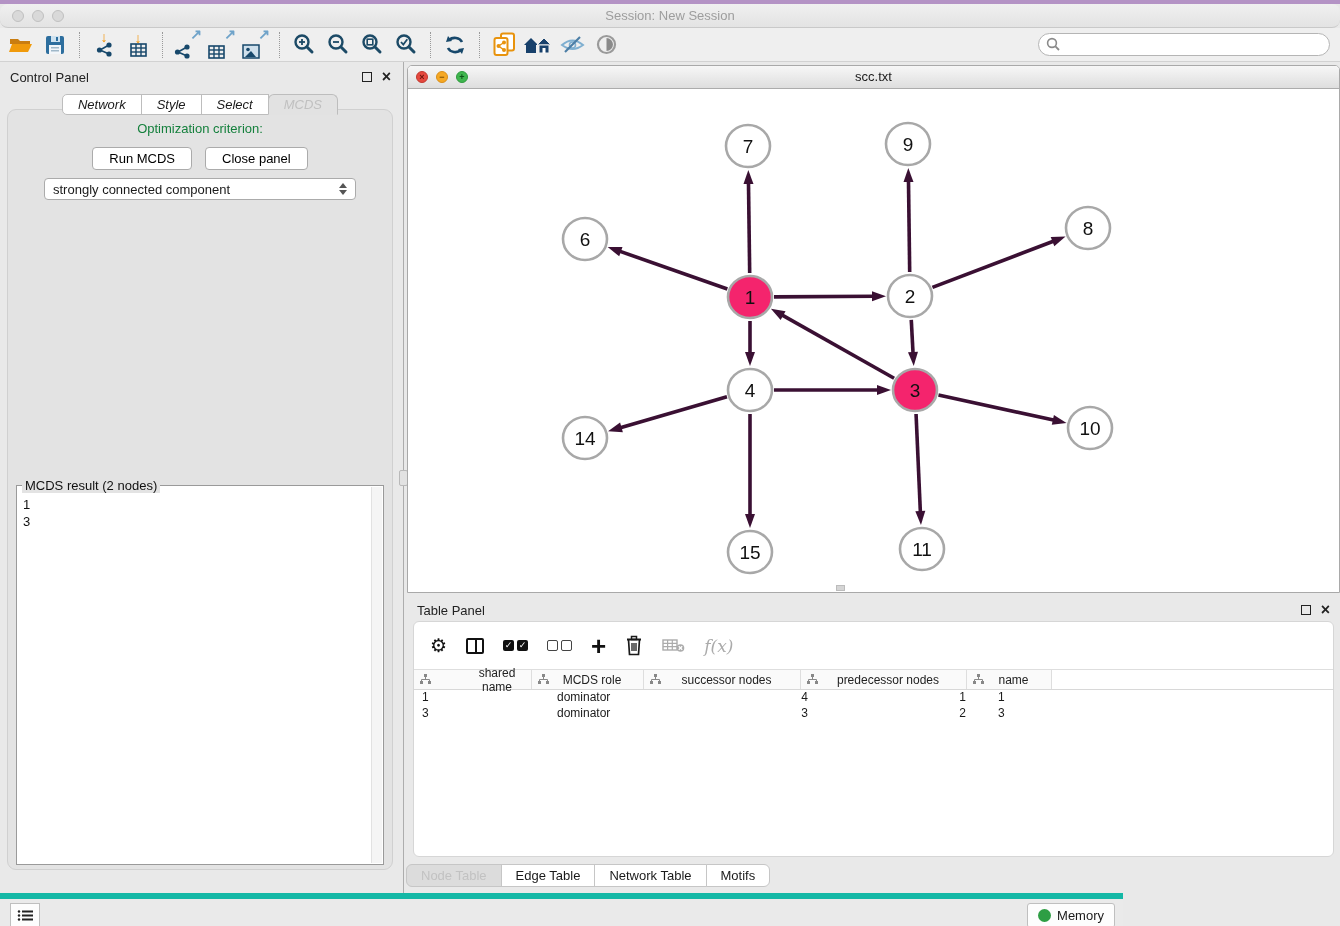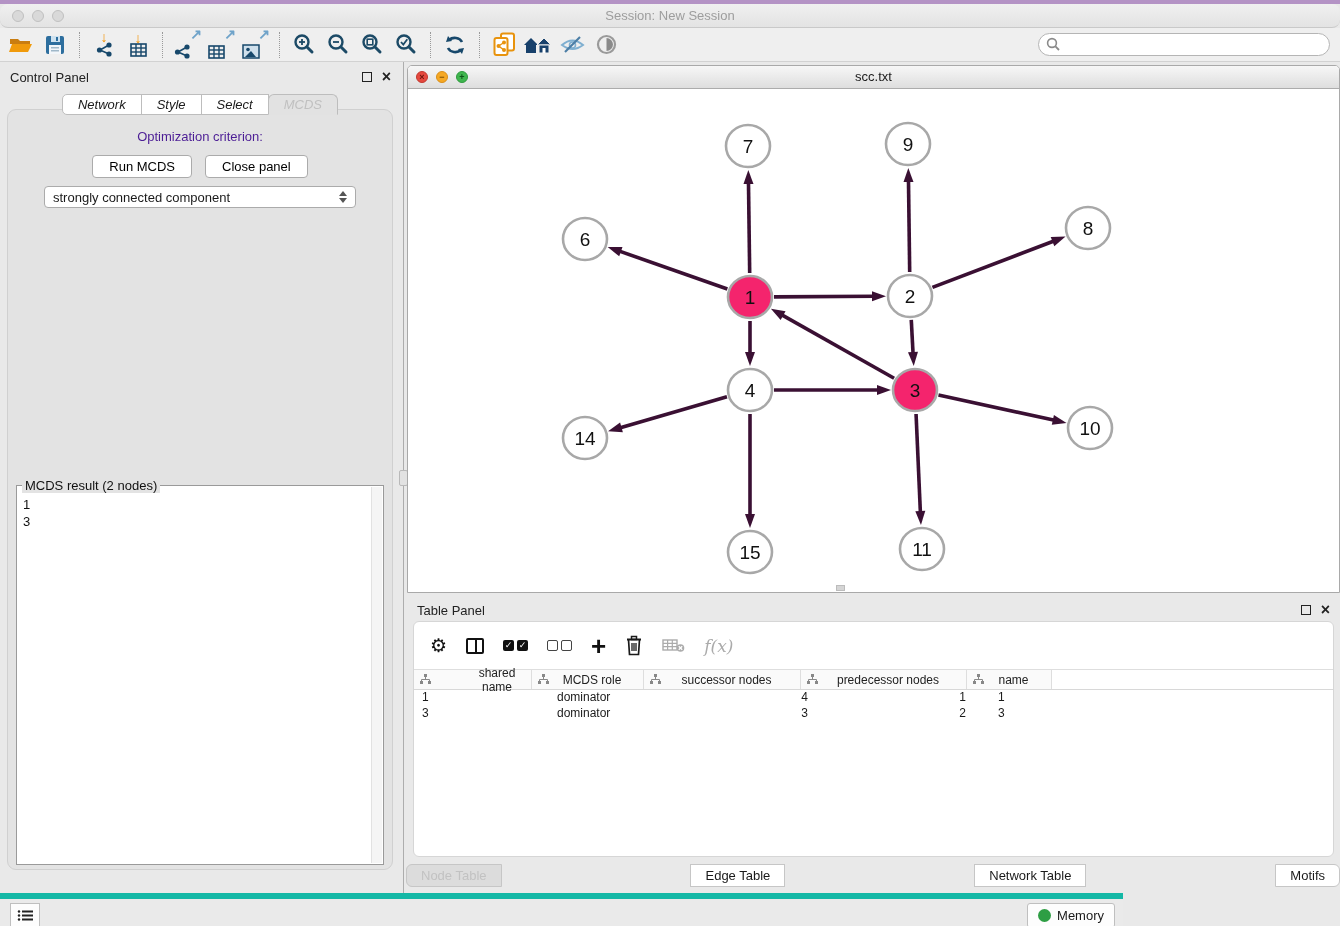--- a/index.html
+++ b/index.html
@@ -36,21 +36,21 @@
   .float-icon { width:10px; height:10px; border:1.7px solid #222; margin-right:10px; margin-top:4px; }
   .close-icon { font-size:16px; font-weight:bold; color:#222; line-height:10px; margin-top:4px; }
   #cp-tabs { display:flex; justify-content:center; margin-top:6px; position:relative; z-index:2; }
   .cp-tab { height:21px; line-height:19px; padding:0 15px; font-size:13px; background:#fff;
     border:1px solid #bdbdbd; margin-left:-1px;font-style:italic; }
   .cp-tab:first-child { border-top-left-radius:5px; border-bottom-left-radius:5px; }
   .cp-tab.active { background:#e2e2e2; color:#c0c0c0; border-bottom:1px solid #e2e2e2;
     border-top-left-radius:6px; border-top-right-radius:6px; border-bottom-right-radius:0; }
   #cp-body { position:absolute; left:7px; top:47px; width:386px; height:761px;
     background:#e3e3e3; border:1px solid #d0d0d0; border-radius:9px; }
-  #opt-label { text-align:center; margin-top:19px; font-size:13px; color:#4c1d95; }
+  #opt-label { text-align:center; margin-top:11px; font-size:13px; color:#15803d; }
   #criterion-select { margin:8px auto 0; width:312px; height:22px; background:#fff; border:1px solid #ababab;
     border-radius:4px; display:flex; align-items:center; padding:0 8px; font-size:13px; }
   #criterion-select .val { flex:1; }
   .stepper { display:flex; flex-direction:column; gap:2px; }
   .stepper i { width:0; height:0; border-left:4px solid transparent; border-right:4px solid transparent; display:block; }
   .stepper .up { border-bottom:5px solid #555; }
   .stepper .dn { border-top:5px solid #555; }
   #cp-buttons { display:flex; justify-content:center; gap:13px; margin-top:11px; }
   .cp-btn { height:23px; background:#fff; border:1px solid #ababab; border-radius:4px;
     font-size:13px; padding:0 16px; font-family:inherit; }
@@ -100,21 +100,21 @@
   .plus { font-size:26px; font-weight:900; color:#111; line-height:20px; }
   .fx { font-family:"DejaVu Serif",serif; font-style:italic; font-size:17px; color:#ababab; }
   #tp-headrow { display:flex; height:21px; border-top:1px solid #dedede; border-bottom:1px solid #d8d8d8; }
   .th { background:#fafafa; border-right:1px solid #dedede; display:flex; align-items:center;
     font-size:12px; color:#222; position:relative; }
   .th .lbl { flex:1; text-align:center; padding-right:8px; }
   .th svg { margin-left:6px; flex:0 0 auto; }
   .th.filler { background:#fff; border-right:none; flex:1; }
   .tr { display:flex; height:16px; font-size:12px; }
   .td { overflow:hidden; white-space:nowrap; }
-  #tp-tabs { position:absolute; left:0; right:0; bottom:6px; display:flex; justify-content:space-between; }
+  #tp-tabs { position:absolute; left:0; right:0; bottom:6px; display:flex; justify-content:flex-start; }
   .tp-tab { height:23px; line-height:21px; padding:0 14px; font-size:13px; background:#fff;
     border:1px solid #c6c6c6; margin-left:-1px; }
   .tp-tab:first-child { border-radius:6px 0 0 6px; }
   .tp-tab:last-child { border-radius:0 6px 6px 0; }
   .tp-tab.active { background:#dcdcdc; color:#c2c2c2; }
 
   
   #status-bar { position:absolute; left:0; top:893px; width:1123px; height:33px;
     background:#eaeaea; border-top:6px solid #14b8a6; }
   #list-btn { position:absolute; left:10px; top:4px; width:30px; height:25px; background:#fdfdfd;

